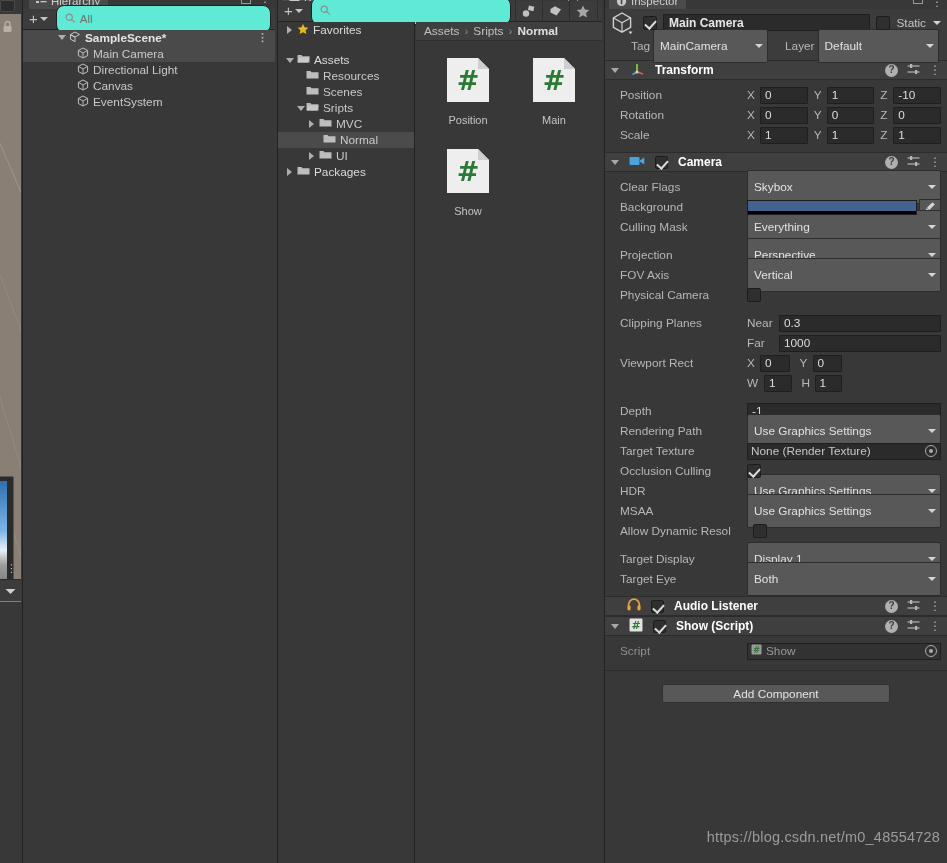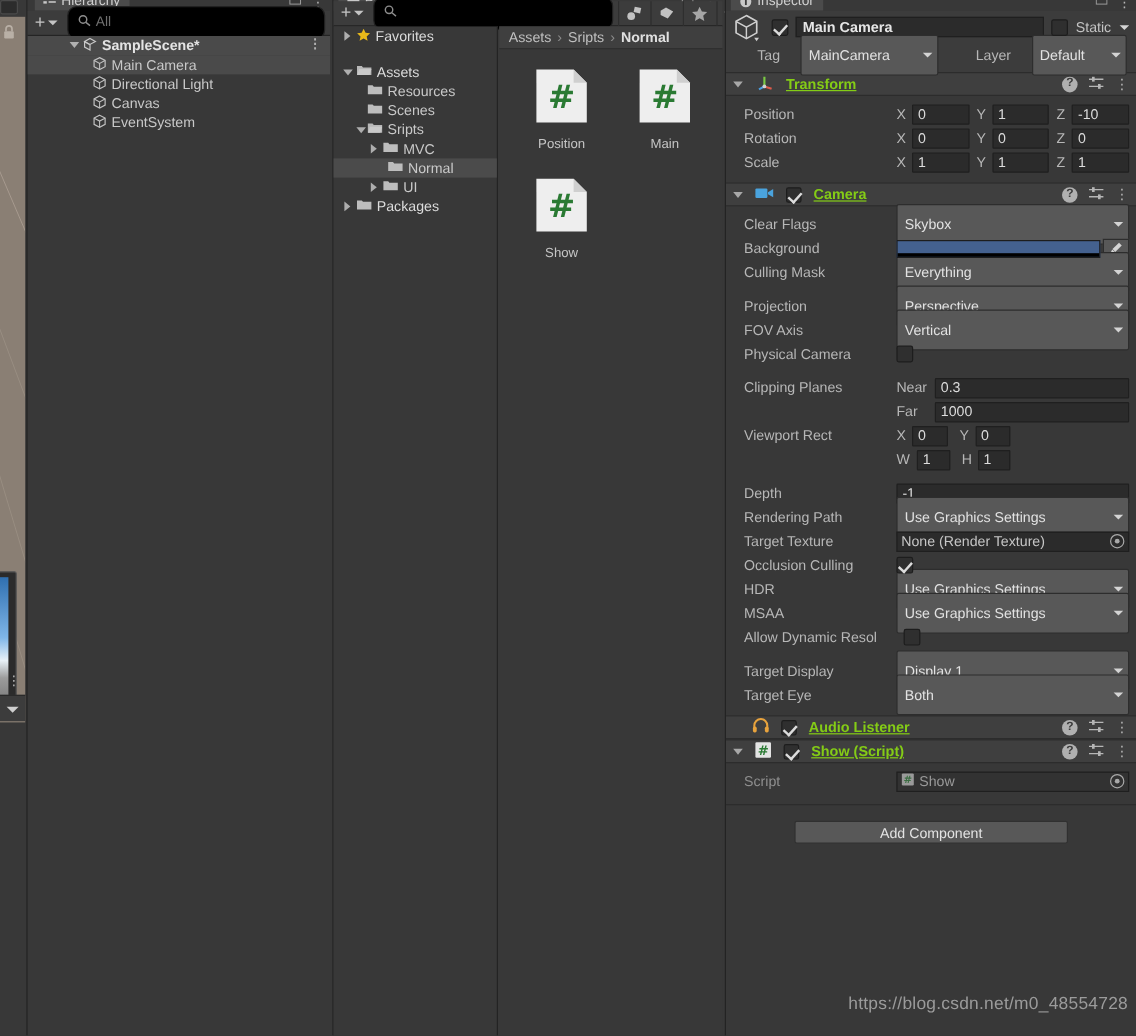--- a/index.html
+++ b/index.html
@@ -40,21 +40,21 @@
   .tb-plus {
     display: flex; align-items: center; gap: 2px; padding: 0 4px 0 6px;
     height: 17px; cursor: default;
   }
   .plus-glyph { color: #c4c4c4; font-size: 15px; line-height: 12px; font-weight: 400; }
   .caret-dn {
     width: 0; height: 0; border-left: 4px solid transparent;
     border-right: 4px solid transparent; border-top: 4px solid #c4c4c4;
   }
   .searchbox {
-    flex: 1; height: 28px; background: #000000; border: 1px solid #212121;
+    flex: 1; height: 28px; background: #5eead4; border: 1px solid #212121;
     border-radius: 8px; display: flex; align-items: center; gap: 4px;
     padding: 0 8px; margin: 0 4px; color: #6f6f6f; font-size: 11.5px;
   }
   .mag { flex: 0 0 auto; }
 
   
   #hierarchy { left: 22px; top: 0; width: 253px; height: 863px;
                background: #383838; border-left: 1px solid #232323; }
   #hier-tree { position: absolute; left: 0; top: 30px; right: 0; bottom: 0; }
   .hrow {
@@ -111,21 +111,21 @@
   .assetgrid { padding: 14px 0 0 22px; display: flex; flex-wrap: wrap; gap: 20px 26px; }
   .asset { width: 60px; display: flex; flex-direction: column; align-items: center; gap: 6px; }
   .asset .lbl { font-size: 11px; color: #c5c5c5; text-align: center; }
 
   
   #inspector { left: 604px; top: 0; width: 343px; height: 863px;
                background: #383838; border-left: 1px solid #232323; }
   #insp-body { position: absolute; left: 0; top: 9px; right: 0; bottom: 0; overflow: hidden; }
   .idheader { padding: 4px 6px 5px 6px; background: #3c3c3c; }
   .idrow1 { display: flex; align-items: center; gap: 6px; height: 19px; }
-  .idrow2 { display: flex; align-items: center; gap: 17px; height: 19px; margin-top: 4px; padding-left: 20px; }
+  .idrow2 { display: flex; align-items: center; gap: 3px; height: 19px; margin-top: 4px; padding-left: 20px; }
   .cube-icon { position: relative; width: 26px; flex: 0 0 auto; display: flex; align-items: center; }
   .ck {
     width: 14px; height: 14px; background: #2f2f2f; border: 1px solid #1d1d1d;
     border-radius: 2px; flex: 0 0 auto; position: relative;
   }
   .ck.on::after {
     content: ""; position: absolute; left: 3px; top: 1px; width: 5px; height: 9px;
     border: solid #dcdcdc; border-width: 0 2px 2px 0; transform: rotate(42deg);
   }
   .namefield {
@@ -148,21 +148,21 @@
   .comp-header {
     height: 20px; background: #3f3f3f; display: flex; align-items: center;
     gap: 6px; padding: 0 6px 0 6px; border-top: 1px solid #2c2c2c;
     border-bottom: 1px solid #2c2c2c;
   }
   .comp-header .ctri {
     width: 0; height: 0; flex: 0 0 auto;
     border-left: 4.5px solid transparent; border-right: 4.5px solid transparent;
     border-top: 5px solid #a8a8a8;
   }
-  .comp-title { font-weight: bold; color: #84cc16; font-size: 12px; margin-left: 4px; text-decoration: underline; }
+  .comp-title { font-weight: bold; color: #ffffff; font-size: 12px; margin-left: 4px; }
   .comp-right { margin-left: auto; display: flex; align-items: center; gap: 9px; }
   .hlp {
     width: 13px; height: 13px; border-radius: 50%; background: #b0b0b0;
     color: #3c3c3c; font-size: 10px; font-weight: bold; display: flex;
     align-items: center; justify-content: center; line-height: 1;
   }
   .kebab-v { color: #b6b6b6; font-size: 12px; line-height: 9px; letter-spacing: 0; }
 
   .comp-body { padding: 5px 6px 7px 6px; }
   .frow { display: flex; align-items: center; height: 20px; }

